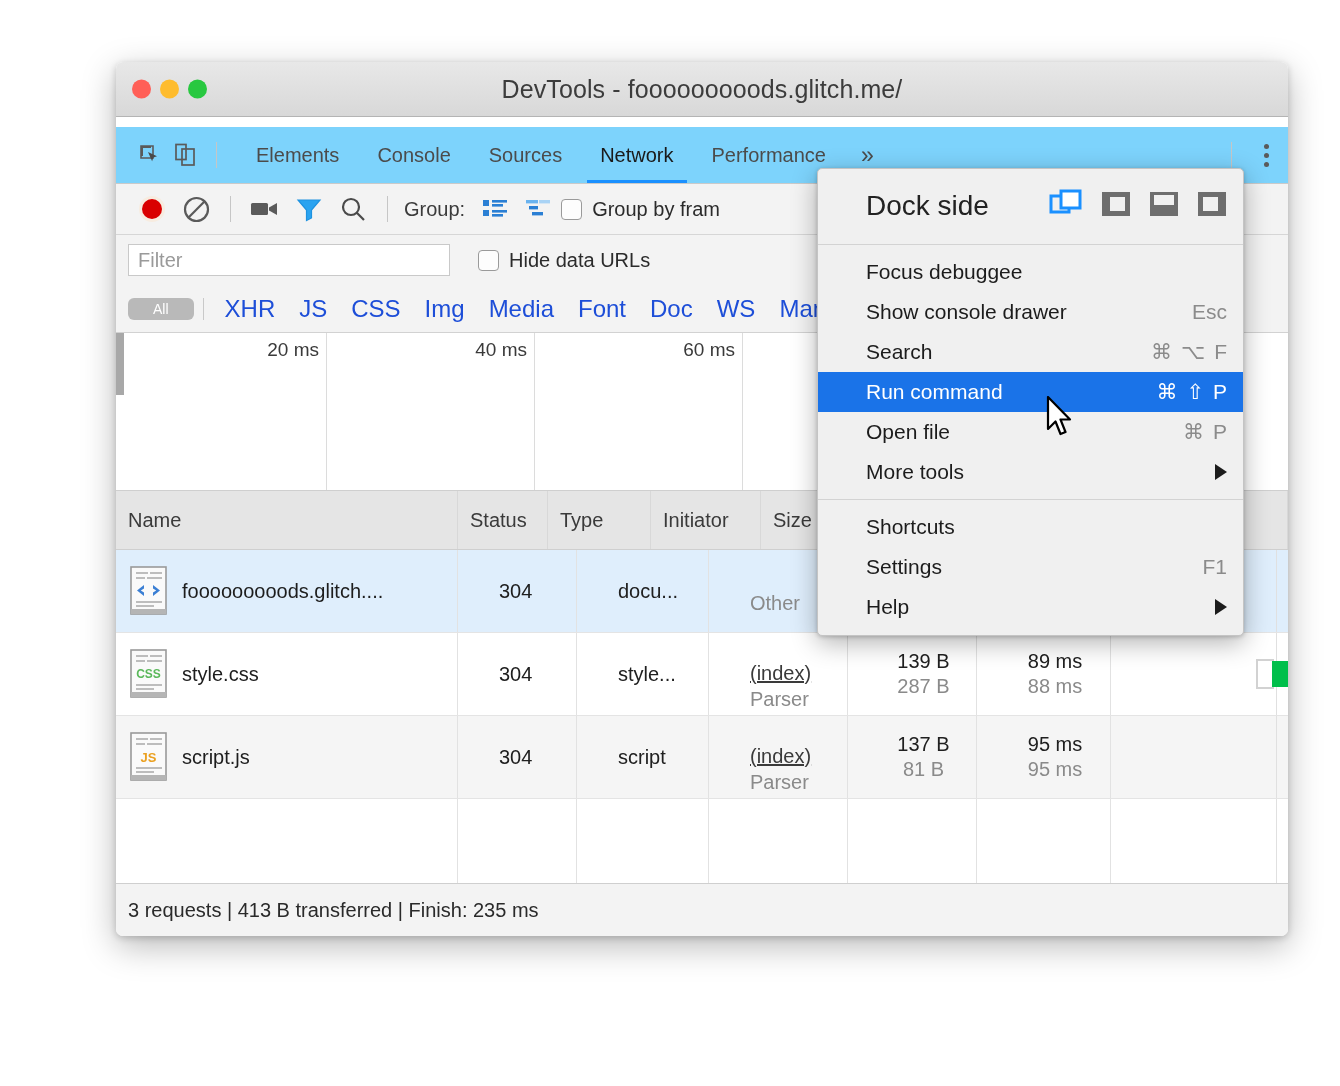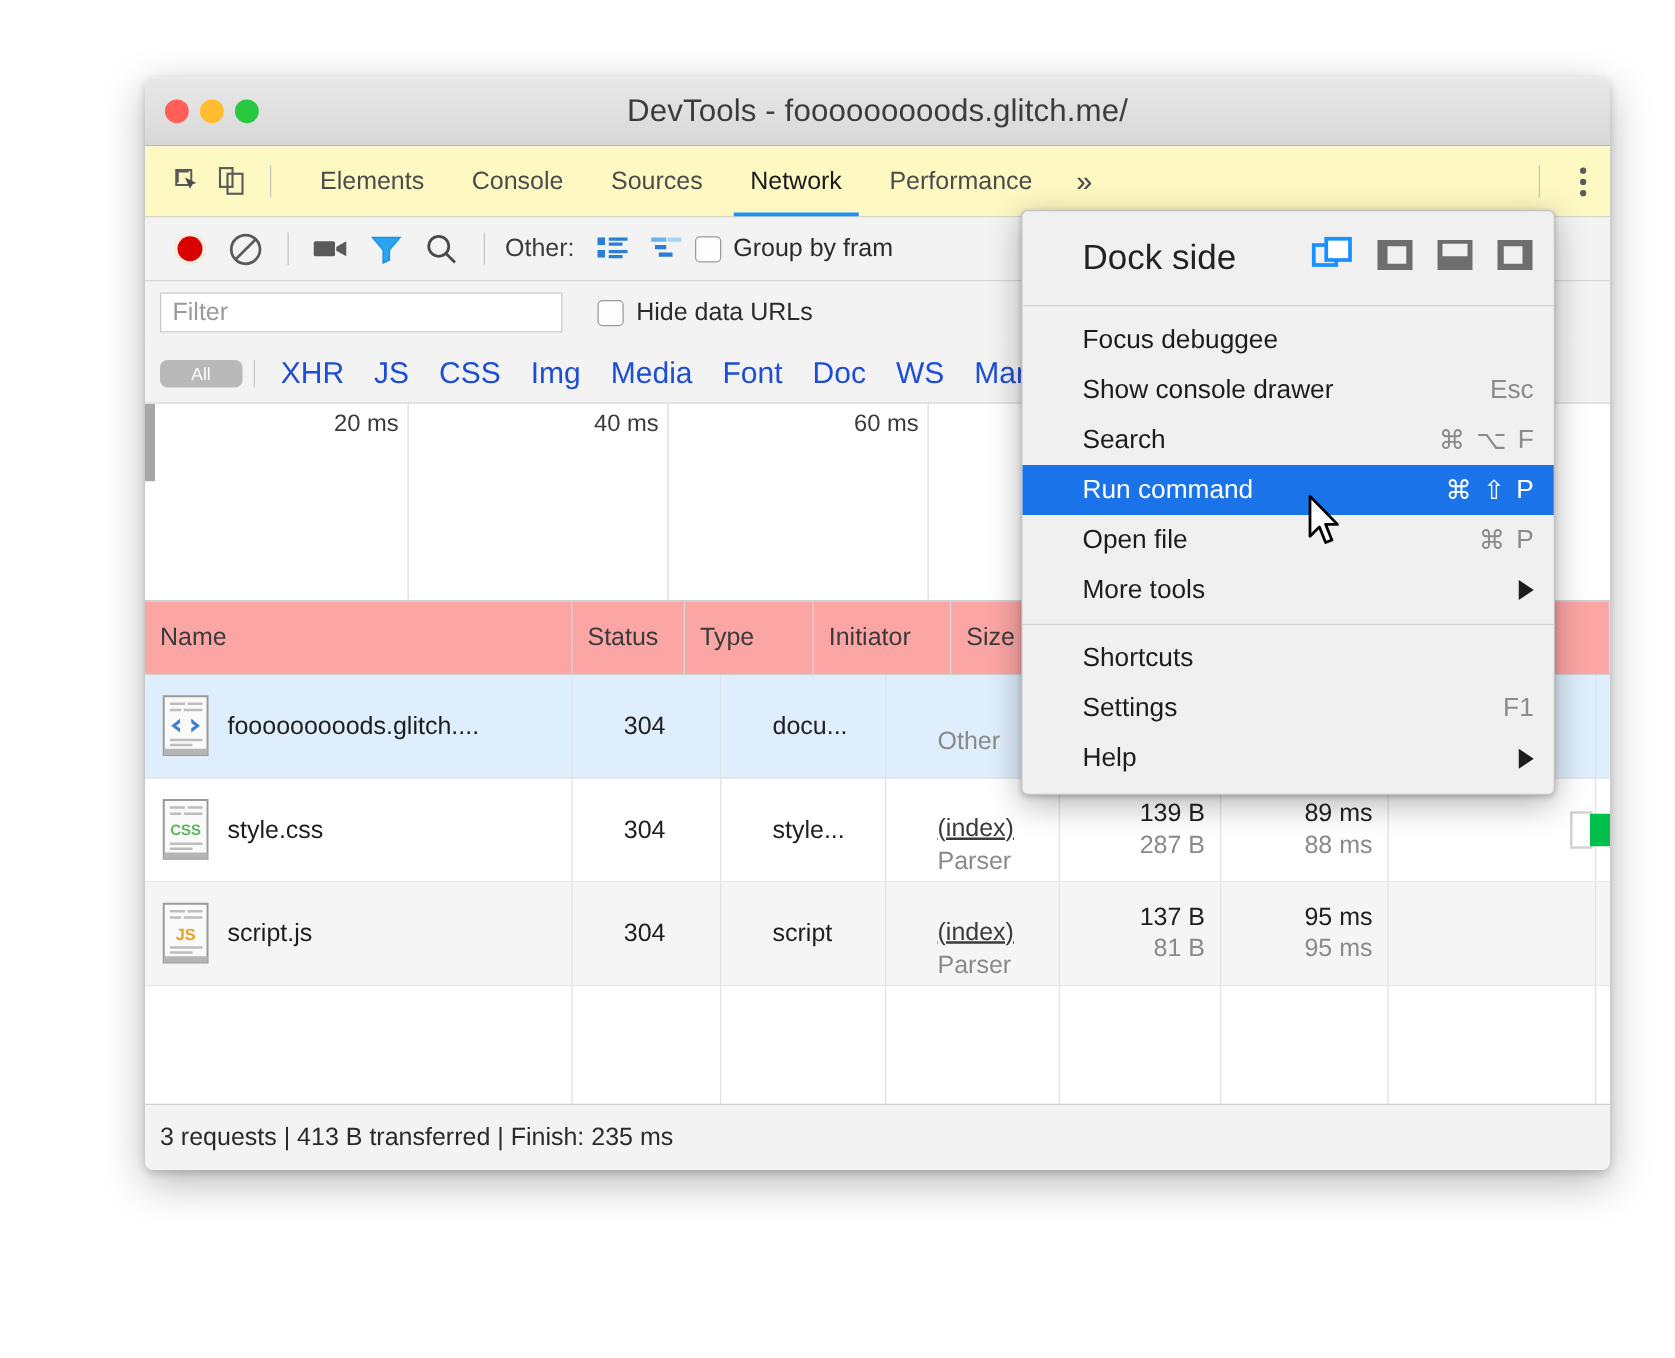--- a/index.html
+++ b/index.html
@@ -46,23 +46,23 @@
   .title-text {
     width: 100%; text-align: center;
     font-size: 25px; color: #3c3c3c;
     letter-spacing: 0.1px;
   }
 
   
   .tabstrip {
     position: relative;
     height: 56px;
-    background: #fef9c3;
+    background: #7dd3fc;
     border-bottom: 1px solid #cacaca;
-    display: flex; align-items: center;
+    display: flex; align-items: center; margin-top: 10px;
   }
   .tool-btn {
     width: 36px; height: 34px;
     display: flex; align-items: center; justify-content: center;
   }
   .tool-btn:first-child { margin-left: 16px; }
   .vsep { width: 1px; height: 26px; background: #c6c6c6; margin: 0 12px; }
   .tabs { display: flex; align-items: center; height: 100%; margin-left: 8px; }
   .tab {
     position: relative;
@@ -160,21 +160,21 @@
   }
   .ov-tick span {
     position: absolute; right: 7px; top: 6px;
     font-size: 19px; color: #3a3a3a; white-space: nowrap;
   }
 
   
   .table { position: relative; background: #ffffff; }
   .thead {
     display: flex; height: 58px;
-    background: #fca5a5;
+    background: #e5e5e5;
     border-bottom: 1px solid #cfcfcf;
     align-items: flex-start;
   }
   .th {
     font-size: 20px; color: #3a3a3a;
     padding-left: 12px; height: 100%;
     display: flex; align-items: center;
     border-right: 1px solid #d8d8d8;
     box-sizing: border-box;
   }
@@ -188,21 +188,21 @@
   .trow.odd { background: #f5f5f5; }
   .td {
     height: 100%; box-sizing: border-box;
     border-right: 1px solid #e2e2e2;
     display: flex; align-items: center;
     padding-left: 12px;
     font-size: 20px; color: #202020;
     overflow: hidden;
   }
   .td.two {
-    flex-direction: column; align-items: flex-end;
+    flex-direction: column; align-items: center;
     justify-content: center;
     padding-right: 12px; padding-left: 6px;
   }
   .td.two .a { font-size: 20px; color: #202020; line-height: 1.25; }
   .td.two .b { font-size: 20px; color: #8a8a8a; line-height: 1.25; }
   .td.init { flex-direction: column; align-items: flex-start; justify-content: center; }
   .td.init .a { font-size: 20px; color: #3a3a3a; text-decoration: underline; line-height: 1.3; margin-top: 23px; }
   .td.init .b { font-size: 20px; color: #8a8a8a; line-height: 1.3; }
   .td.init .other { color: #8a8a8a; text-decoration: none; }
   .fileicon { width: 42px; height: 52px; flex: 0 0 42px; margin-right: 12px; }
@@ -370,21 +370,21 @@
           <path d="M3 5 h22 l-8.5 10 v8 l-5 2.5 v-10.5 Z" fill="none" stroke="#1e92e0" stroke-width="1.2"></path>
         </svg>
       </div>
       <div class="icon-slot">
         <svg width="28" height="28" viewBox="0 0 28 28">
           <circle cx="12" cy="12" r="8" fill="none" stroke="#4a4a4a" stroke-width="2.2"></circle>
           <line x1="17.8" y1="17.8" x2="25" y2="25" stroke="#4a4a4a" stroke-width="2.2"></line>
         </svg>
       </div>
       <div class="vsep"></div>
-      <div class="view-label">Other:</div>
+      <div class="view-label">Group:</div>
       <div class="icon-slot">
         <svg width="26" height="22" viewBox="0 0 26 22">
           <rect x="1" y="2" width="6" height="6" fill="#2a7fd4"></rect>
           <rect x="1" y="12" width="6" height="6" fill="#2a7fd4"></rect>
           <rect x="10" y="2" width="15" height="2.6" fill="#2a7fd4"></rect>
           <rect x="10" y="6" width="11" height="2.6" fill="#2a7fd4"></rect>
           <rect x="10" y="12" width="15" height="2.6" fill="#2a7fd4"></rect>
           <rect x="10" y="16" width="11" height="2.6" fill="#2a7fd4"></rect>
         </svg>
       </div>

